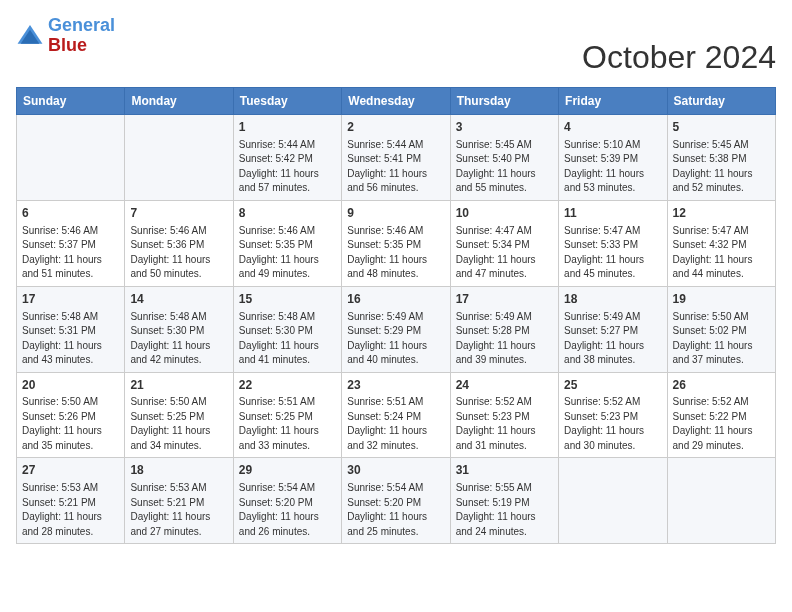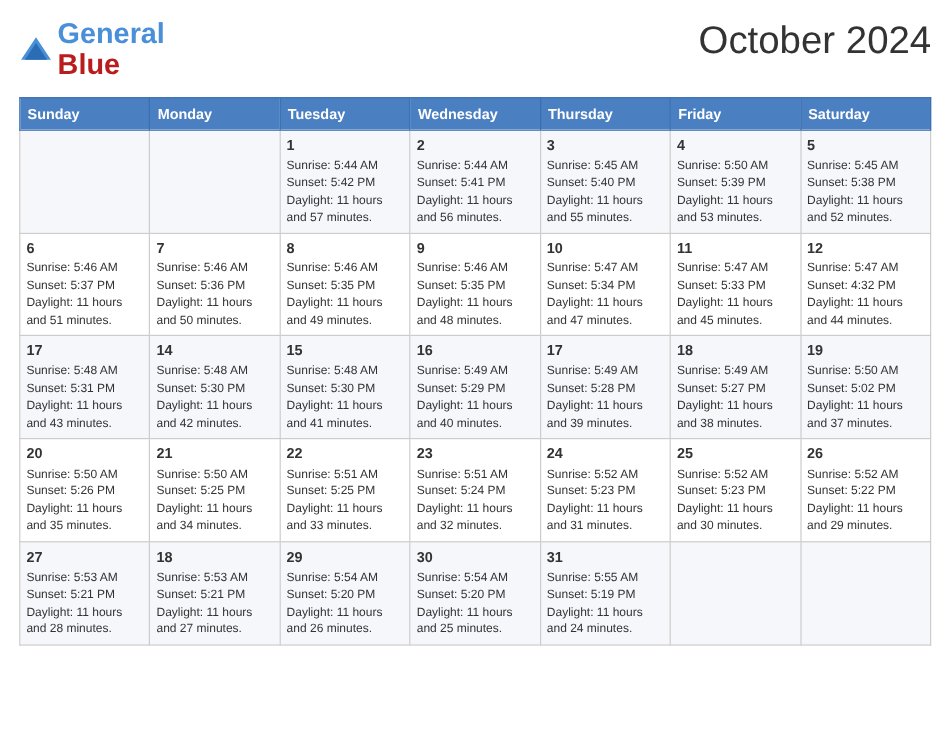--- a/index.html
+++ b/index.html
@@ -15,40 +15,41 @@
       justify-content: space-between;
       align-items: flex-start;
       margin-bottom: 12px;
     }
     .logo {
       display: flex;
       align-items: center;
       gap: 4px;
     }
     .logo-text {
-      font-size: 24px;
+      font-size: 18px;
       font-weight: bold;
       color: #333;
       line-height: 1.1;
     }
     .logo-text span {
       color: #4a90d9;
     }
     .logo-icon {
       width: 28px;
       height: 28px;
     }
     .title-area {
       text-align: right;
     }
     .month-title {
       font-size: 32px;
       font-weight: 300;
       color: #333;
       line-height: 1.1;
+      margin-top: 24px;
     }
     .location {
       font-size: 15px;
       color: #555;
     }
     table {
       width: 100%;
       border-collapse: collapse;
       font-size: 11px;
     }
@@ -144,21 +145,21 @@
 Daylight: 11 hours and 56 minutes.</div>
         </td>
         <td>
           <span class="day-number">3</span>
           <div class="day-info">Sunrise: 5:45 AM
 Sunset: 5:40 PM
 Daylight: 11 hours and 55 minutes.</div>
         </td>
         <td>
           <span class="day-number">4</span>
-          <div class="day-info">Sunrise: 5:50 AM
+          <div class="day-info">Sunrise: 5:10 AM
 Sunset: 5:39 PM
 Daylight: 11 hours and 53 minutes.</div>
         </td>
         <td>
           <span class="day-number">5</span>
           <div class="day-info">Sunrise: 5:45 AM
 Sunset: 5:38 PM
 Daylight: 11 hours and 52 minutes.</div>
         </td>
       </tr>
@@ -182,21 +183,21 @@
 Daylight: 11 hours and 49 minutes.</div>
         </td>
         <td>
           <span class="day-number">9</span>
           <div class="day-info">Sunrise: 5:46 AM
 Sunset: 5:35 PM
 Daylight: 11 hours and 48 minutes.</div>
         </td>
         <td>
           <span class="day-number">10</span>
-          <div class="day-info">Sunrise: 5:47 AM
+          <div class="day-info">Sunrise: 4:47 AM
 Sunset: 5:34 PM
 Daylight: 11 hours and 47 minutes.</div>
         </td>
         <td>
           <span class="day-number">11</span>
           <div class="day-info">Sunrise: 5:47 AM
 Sunset: 5:33 PM
 Daylight: 11 hours and 45 minutes.</div>
         </td>
         <td>

